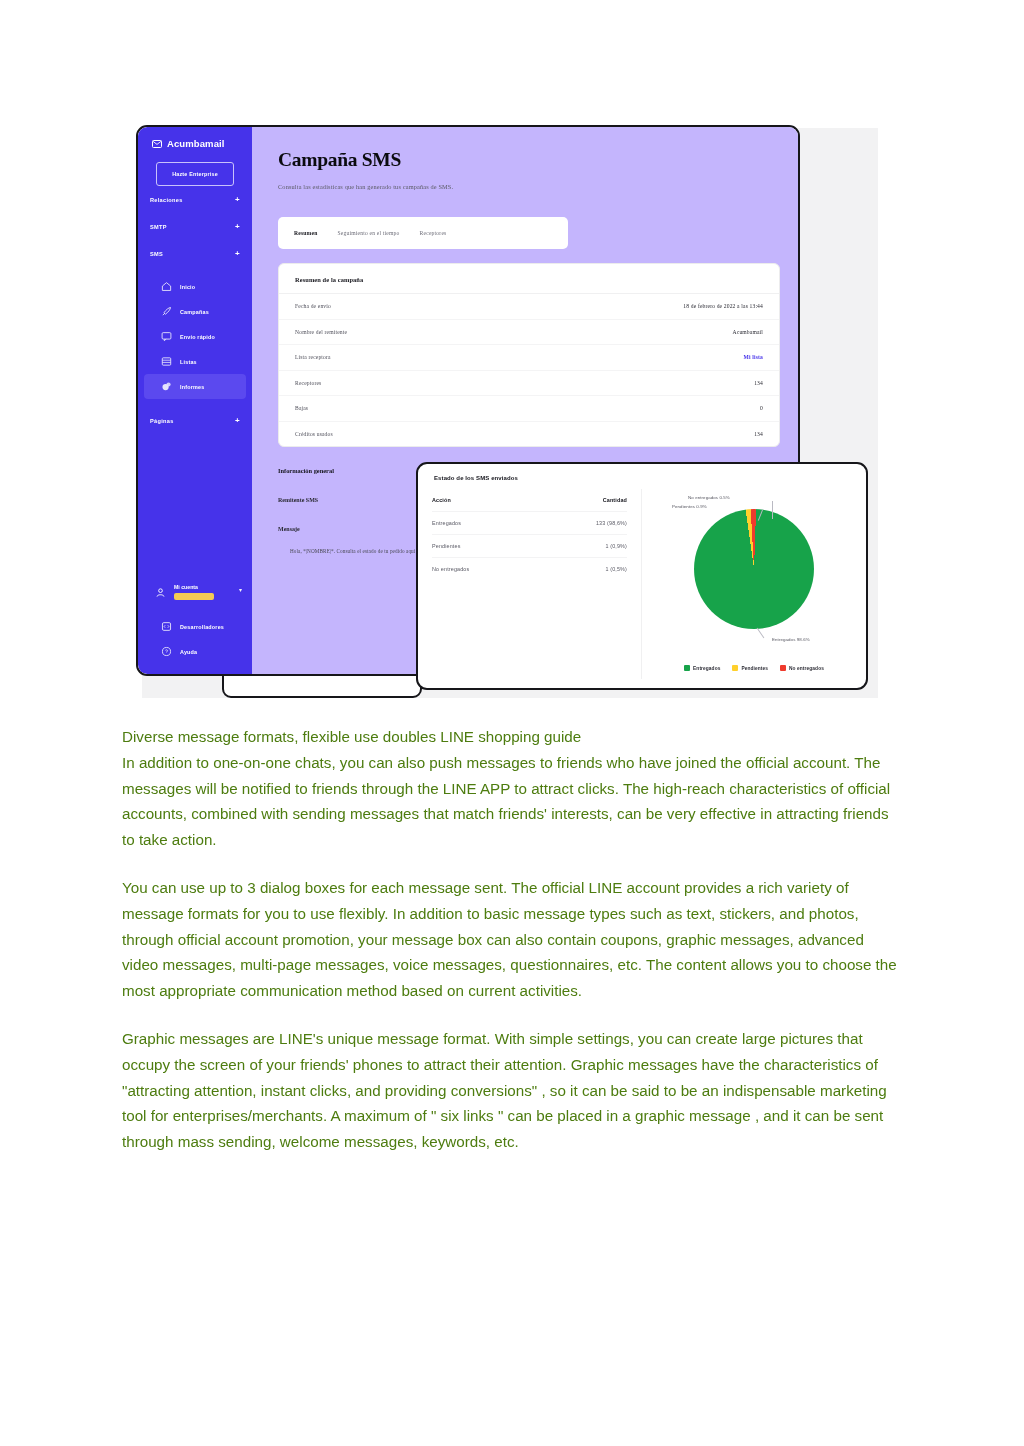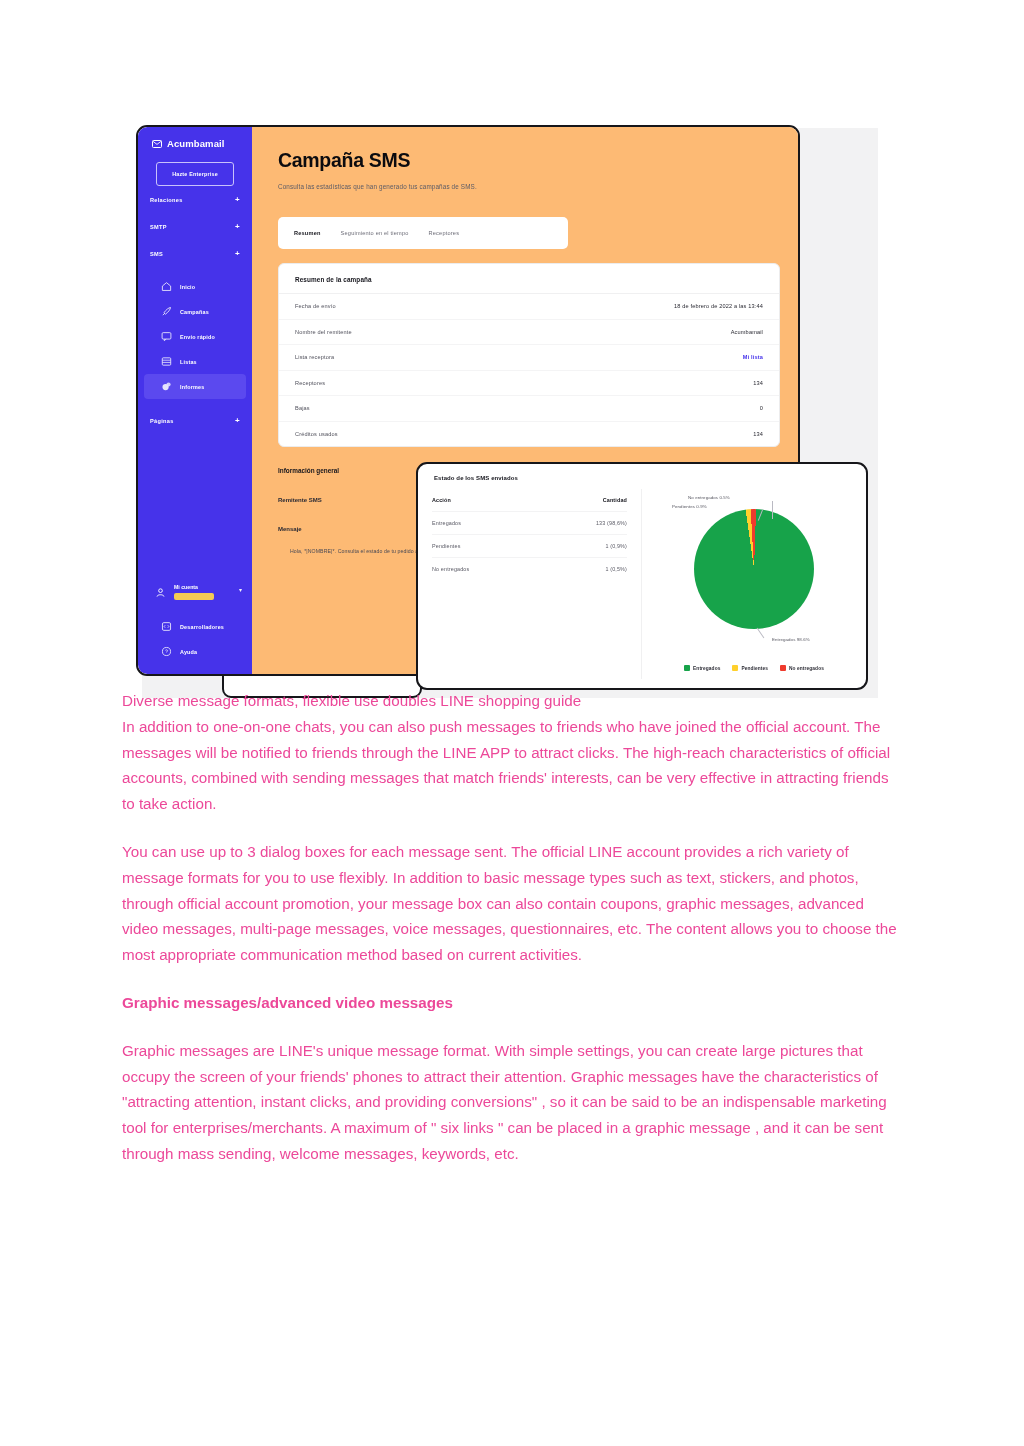--- a/index.html
+++ b/index.html
@@ -68,21 +68,22 @@
   .acct-txt{display:flex;flex-direction:column;gap:3px;flex:1;}
   .acct-name{font-size:5.2px;font-weight:700;filter:blur(.5px);}
   .pill{
     width:40px;height:7px;border-radius:2px;background:#f3ca55;
   }
   .caret{font-size:6px;opacity:.9;margin-top:2px;}
 
   
   .main{
     position:absolute;left:114px;top:0;right:0;bottom:0;
-    background:#fdba74;
+    background:#c4b5fd;
+    font-family:Liberation Serif, serif;
   }
   .page-title{
     position:absolute;left:26px;top:22px;
     font-size:19.5px;font-weight:800;letter-spacing:-.3px;color:#0b0b0f;
   }
   .page-sub{
     position:absolute;left:26px;top:56px;
     font-size:6.3px;color:#5b5b66;filter:blur(.65px);letter-spacing:.15px;
   }
   .tabs{
@@ -169,22 +170,22 @@
 
   
   .frag{
     position:absolute;left:92px;top:520px;width:200px;height:60px;
     background:#fff;border:2.2px solid #16161a;border-radius:9px;
     box-sizing:border-box;
   }
 
   
   .article{
-    position:absolute;left:122px;top:688px;width:782px;
-    font-size:15.2px;line-height:25.8px;color:#ec4899;
+    position:absolute;left:122px;top:724px;width:782px;
+    font-size:15.2px;line-height:25.8px;color:#4d7c0f;
   }
   .article p{margin:0 0 22px 0;}
   .article h3{
     margin:0 0 22px 0;font-size:15.2px;font-weight:700;line-height:25.8px;
   }
 </style>
 </head>
 <body>
 
 <div class="shot-wrap">
@@ -400,15 +401,14 @@
           </span>
         </div>
       </div>
     </div>
   </div>
 </div>
 
 <div class="article">
   <p><span>Diverse message formats, flexible use doubles LINE shopping guide</span><br><span>In addition to one-on-one chats, you can also push messages to friends who have joined the official account. The messages will be notified to friends through the LINE APP to attract clicks. The high-reach characteristics of official accounts, combined with sending messages that match friends' interests, can be very effective in attracting friends to take action.</span></p>
   <p>You can use up to 3 dialog boxes for each message sent. The official LINE account provides a rich variety of message formats for you to use flexibly. In addition to basic message types such as text, stickers, and photos, through official account promotion, your message box can also contain coupons, graphic messages, advanced video messages, multi-page messages, voice messages, questionnaires, etc. The content allows you to choose the most appropriate communication method based on current activities.</p>
-  <h3>Graphic messages/advanced video messages</h3>
   <p>Graphic messages are LINE's unique message format. With simple settings, you can create large pictures that occupy the screen of your friends' phones to attract their attention. Graphic messages have the characteristics of "attracting attention, instant clicks, and providing conversions" , so it can be said to be an indispensable marketing tool for enterprises/merchants. A maximum of " six links " can be placed in a graphic message , and it can be sent through mass sending, welcome messages, keywords, etc.</p>
 </div>
 
 </body></html>

